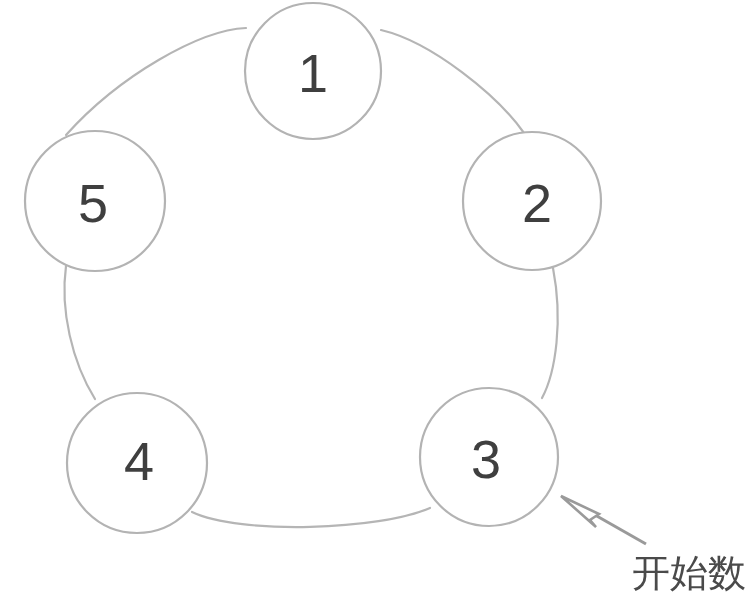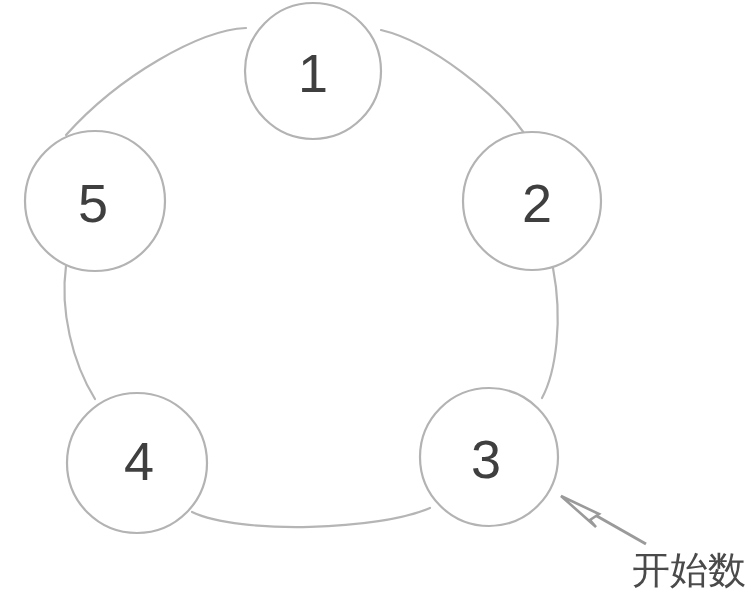--- a/index.html
+++ b/index.html
@@ -51,21 +51,21 @@
   }
   .arrow-head {
     fill: #ffffff;
     stroke: #9a9a9a;
     stroke-width: 2.6;
     stroke-linejoin: miter;
   }
   .annot-text {
     position: absolute;
     color: #4a4a4a;
-    font-family: Liberation Mono, monospace;
+    font-family: Liberation Serif, serif;
     font-size: 38px;
     line-height: 40px;
     white-space: nowrap;
     letter-spacing: 0px;
   }
 </style>
 </head>
 <body>
 
 <div id="stage">

